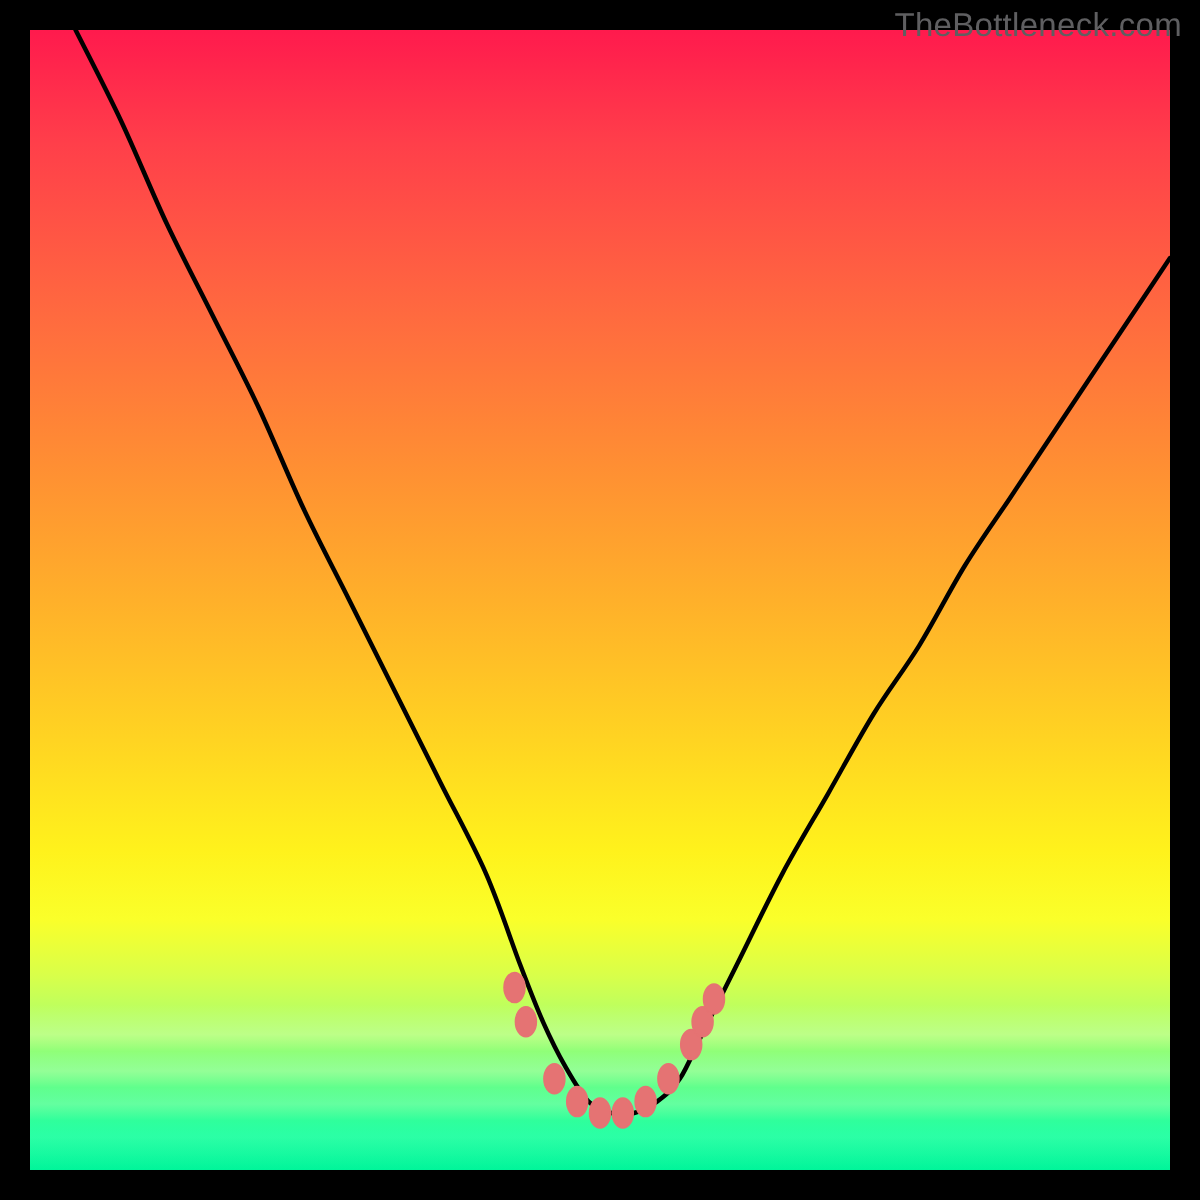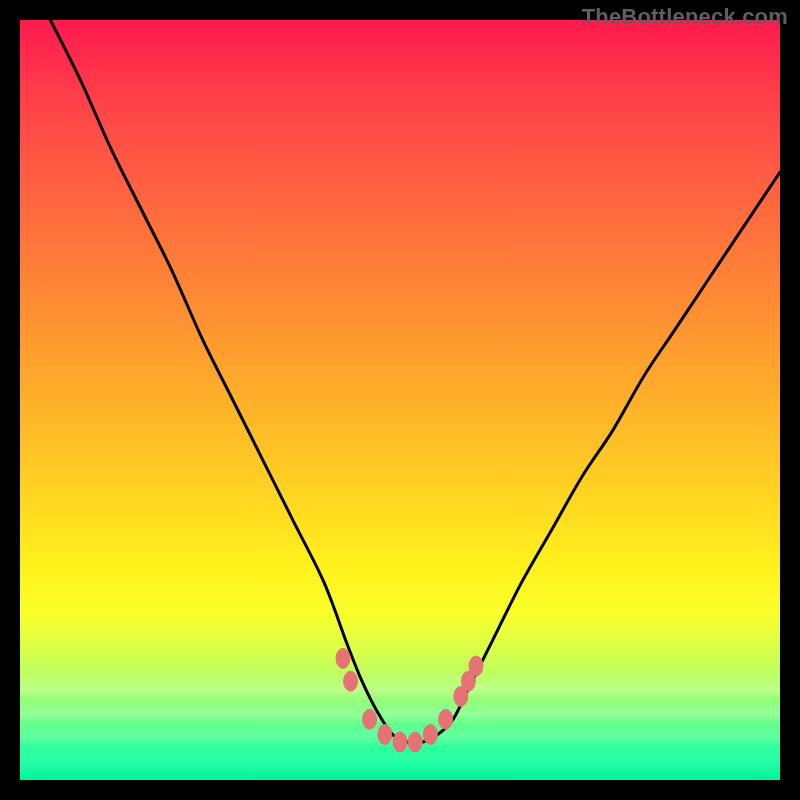--- a/index.html
+++ b/index.html
@@ -62,21 +62,21 @@
       rgba(120,255,180,0.00) 100%
     );
     pointer-events: none;
   }
   .watermark {
     position: absolute;
     top: 4px;
     right: 12px;
     color: #5f5f61;
     font-size: 22px;
-    font-weight: 700;
+    font-weight: 400;
     letter-spacing: 0.2px;
     pointer-events: none;
   }
   svg.curve {
     position: absolute;
     top: 0;
     left: 0;
     width: 760px;
     height: 760px;
     pointer-events: none;

